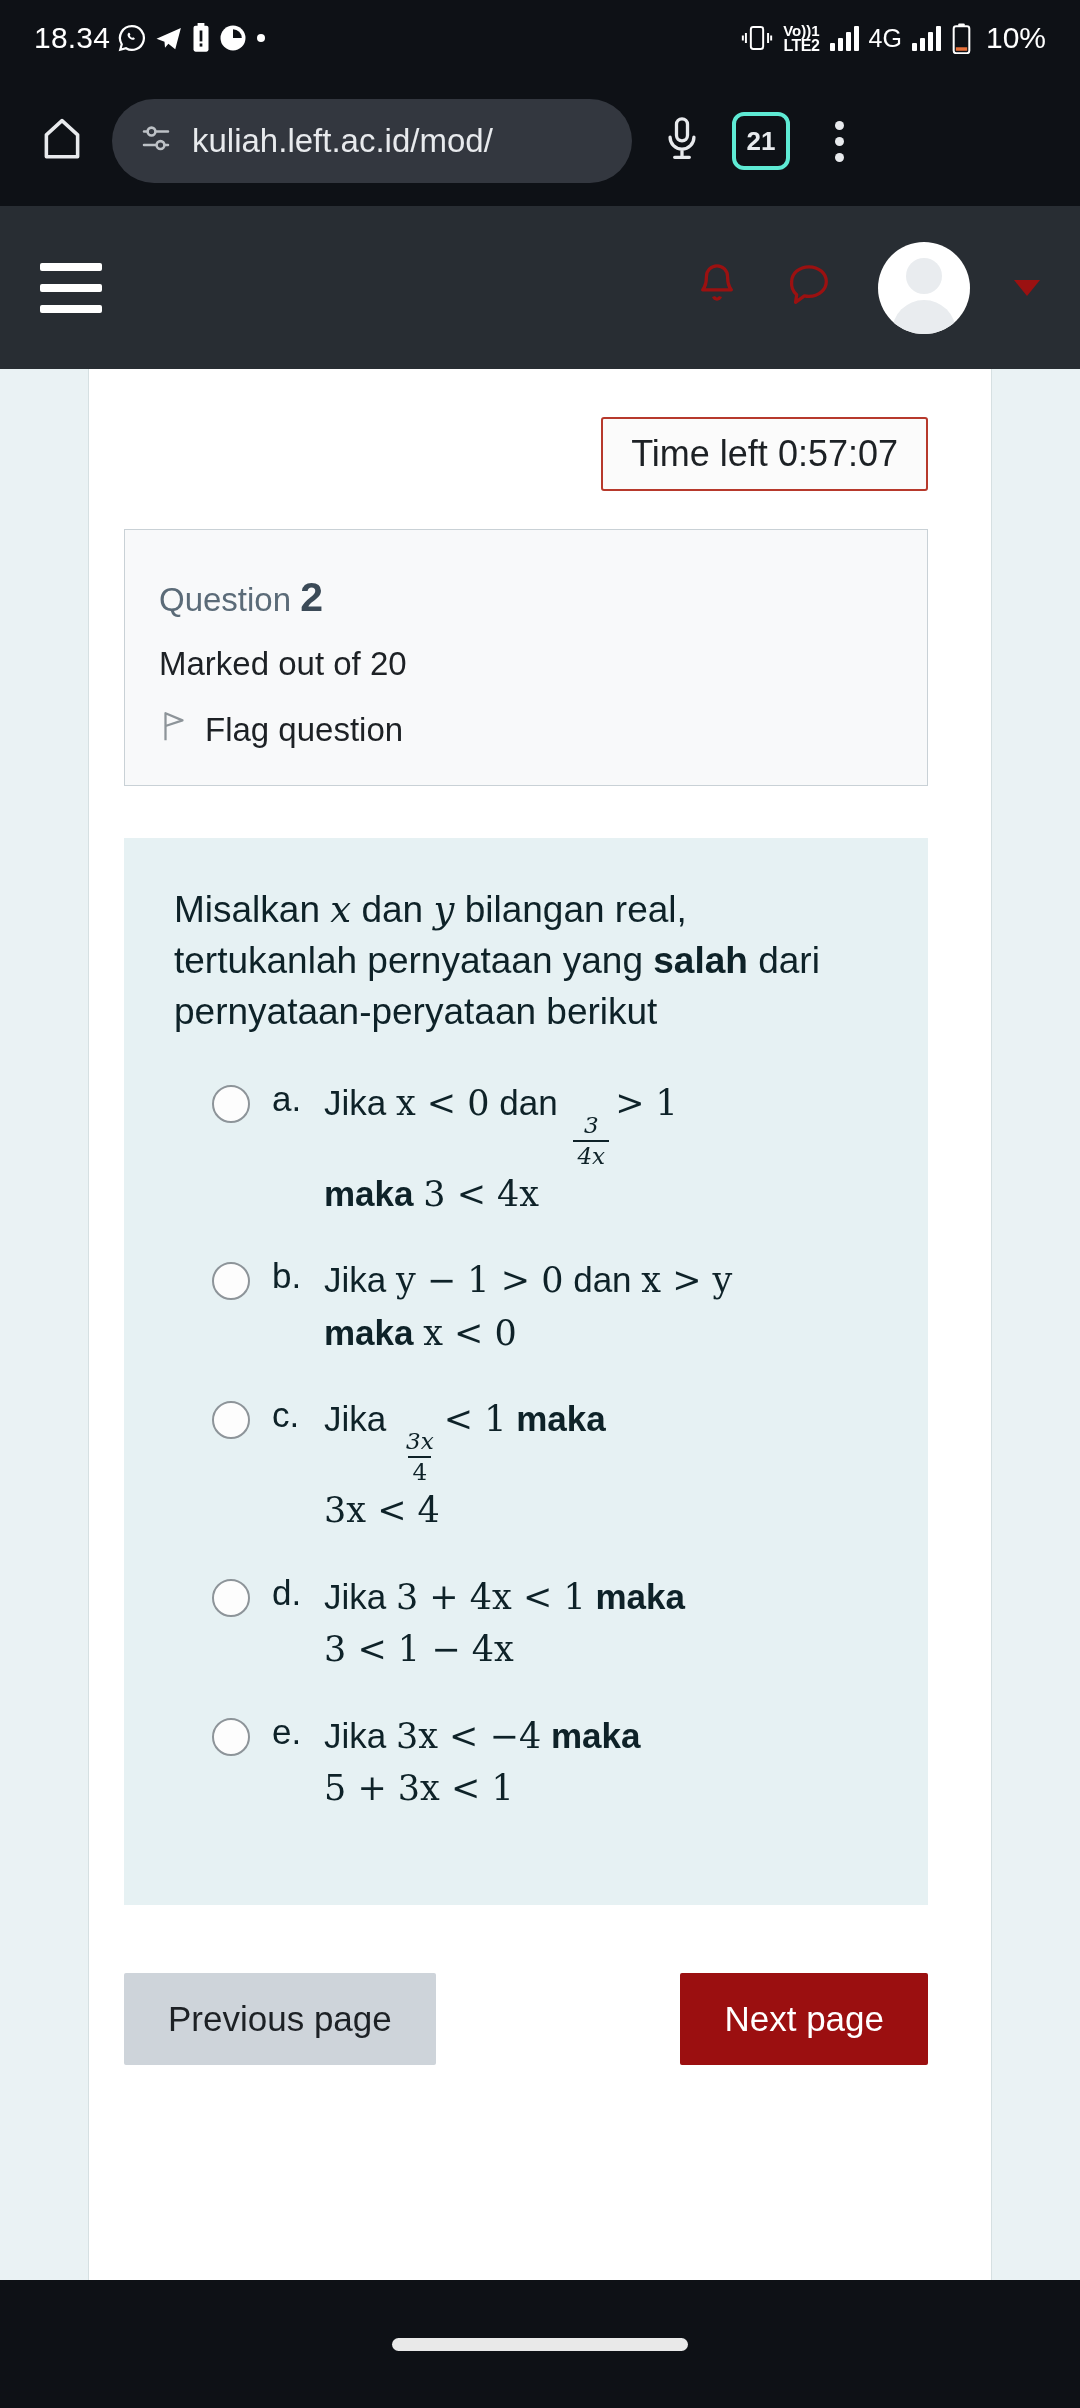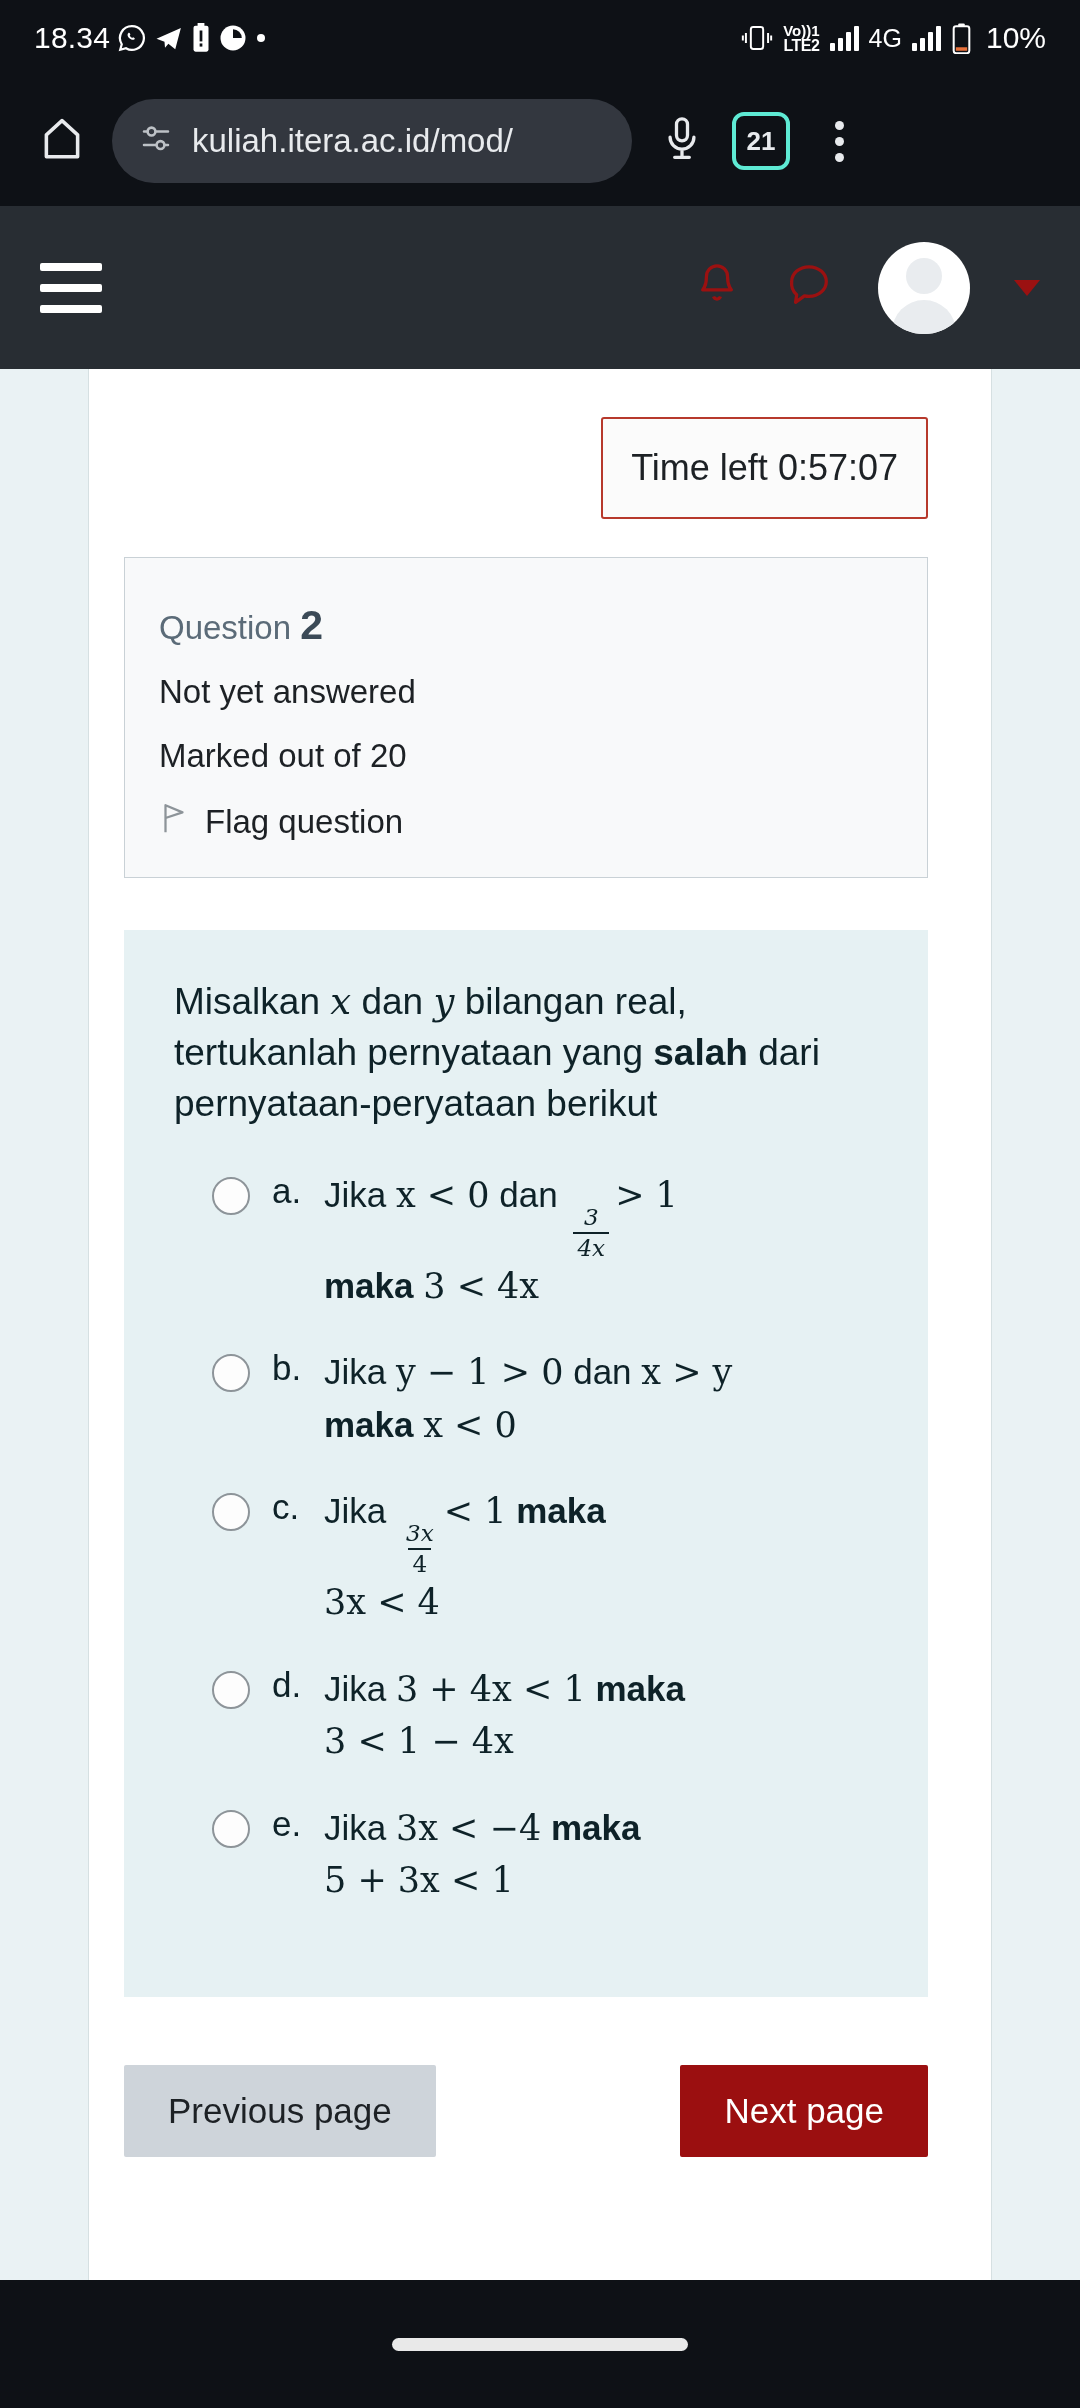--- a/index.html
+++ b/index.html
@@ -95,21 +95,21 @@
   .page-card {
     position:absolute; left: 88px; right: 88px; top: 0; bottom: 0;
     background: #ffffff;
     border-left: 1px solid #d6e0e2; border-right: 1px solid #d6e0e2;
     overflow: hidden;
   }
 
   .timer-row { display:flex; justify-content:flex-end; padding: 48px 63px 0 0; }
   .timer-box {
     border: 2px solid #b7392c; background: #fbfbfb;
-    padding: 28px 28px; border-radius: 3px;
+    padding: 14px 28px; border-radius: 3px;
     font-size: 36px; color: #1d2125; white-space: nowrap;
   }
 
   .qinfo {
     margin: 38px 63px 0 35px;
     border: 1px solid #c9d1d6; background: #f8f9fa;
     padding: 44px 34px 34px 34px;
   }
   .qinfo .qno { font-size: 33px; color: #5b6b78; margin-bottom: 24px; }
   .qinfo .qno b { font-size: 41px; color: #3b4a57; font-weight: 700; }
@@ -258,21 +258,21 @@
     </div>
     <div class="omnibox">
       <span>
         <svg width="36" height="36" viewBox="0 0 24 24">
             <circle cx="9" cy="7" r="2.6" fill="none" stroke="#bdc1c6" stroke-width="1.7"></circle>
             <path stroke="#bdc1c6" stroke-width="1.7" stroke-linecap="round" d="M12 7h8M4 7h2.3"></path>
             <circle cx="15" cy="16" r="2.6" fill="none" stroke="#bdc1c6" stroke-width="1.7"></circle>
             <path stroke="#bdc1c6" stroke-width="1.7" stroke-linecap="round" d="M4 16h8M18 16h2"></path>
           </svg>
       </span>
-      <span class="url">kuliah.itera.ac.id/mod/</span>
+      <span class="url">kuliah.left.ac.id/mod/</span>
     </div>
     <div class="mic-btn">
       <span>
         <svg width="44" height="48" viewBox="0 0 24 26">
             <rect x="9" y="2" width="6" height="12" rx="3" fill="none" stroke="#e8eaed" stroke-width="1.8"></rect>
             <path fill="none" stroke="#e8eaed" stroke-width="1.8" stroke-linecap="round" d="M5.5 12a6.5 6.5 0 0 0 13 0M12 18.5V23M8 23h8"></path>
           </svg>
       </span>
     </div>
     <div class="tabs-btn">
@@ -317,21 +317,20 @@
 
       <div class="timer-row">
         <div class="timer-box">Time left 0:57:07</div>
       </div>
 
       <div class="qinfo">
         <div class="qno">
           <span>Question</span>
           <b>2</b>
         </div>
-        <div class="line">Not yet answered</div>
         <div class="line">Marked out of 20</div>
         <div class="flagrow">
           <span class="flag-icon">
             <svg width="30" height="34" viewBox="0 0 20 24">
                 <path fill="none" stroke="#8d9499" stroke-width="1.6" stroke-linejoin="round" d="M4 22V3l12 5L4 12"></path>
               </svg>
           </span>
           <span>Flag question</span>
         </div>
       </div>

